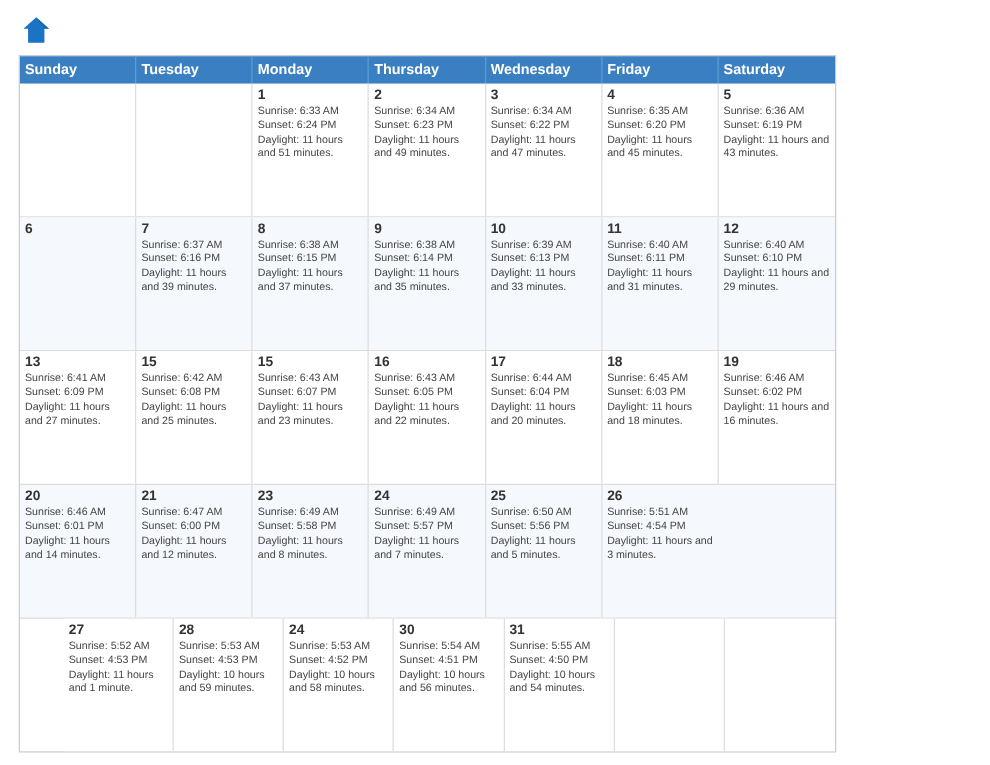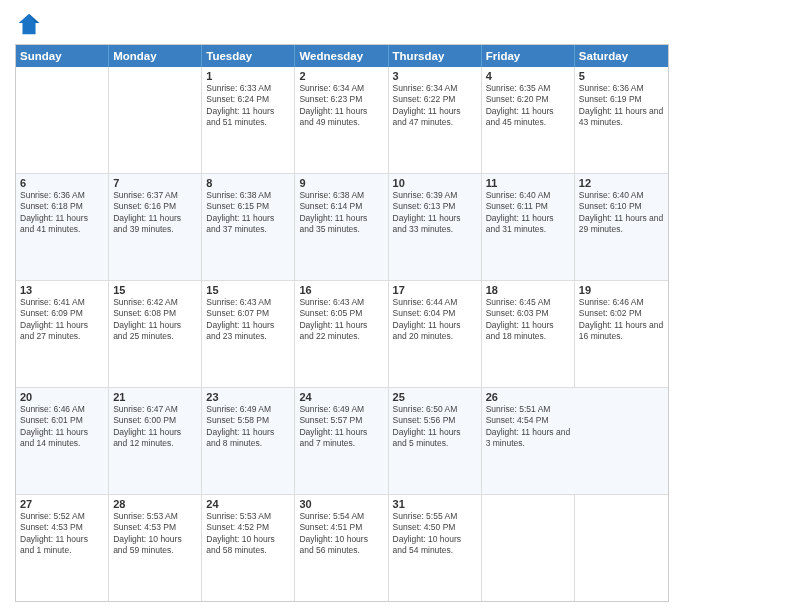--- a/index.html
+++ b/index.html
@@ -87,20 +87,21 @@
       flex: 1;
     }
     .cal-row {
       display: grid;
       grid-template-columns: repeat(7, 1fr);
       flex: 1;
       border-bottom: 1px solid #ddd;
     }
     .cal-row:last-child {
       border-bottom: none;
+      margin-left: 35px;
     }
     .cal-row:nth-child(even) {
       background: #f5f8fc;
     }
     .cal-row:nth-child(odd) {
       background: #fff;
     }
     .cal-cell {
       padding: 3px 4px;
       border-right: 1px solid #ddd;
@@ -141,24 +142,24 @@
     </div>
     <div class="title-block">
       <div class="month-title"></div>
       <div class="location-title"></div>
     </div>
   </div>
 
   <div class="calendar">
     <div class="cal-header">
     <div class="cal-header-cell">Sunday</div>
+        <div class="cal-header-cell">Tuesday</div>
         <div class="cal-header-cell">Monday</div>
-        <div class="cal-header-cell">Tuesday</div>
+        <div class="cal-header-cell">Thursday</div>
         <div class="cal-header-cell">Wednesday</div>
-        <div class="cal-header-cell">Thursday</div>
         <div class="cal-header-cell">Friday</div>
         <div class="cal-header-cell">Saturday</div>
       </div>
     <div class="cal-body">
     <div class="cal-row">
           <div class="cal-cell"></div>
           <div class="cal-cell"></div>
           <div class="cal-cell">
             <span class="day-num">1</span>
             <div class="cell-detail">Sunrise: 6:33 AM
@@ -186,23 +187,20 @@
           <div class="cal-cell">
             <span class="day-num">5</span>
             <div class="cell-detail">Sunrise: 6:36 AM
 Sunset: 6:19 PM
 Daylight: 11 hours and 43 minutes.</div>
           </div>
         </div>
         <div class="cal-row">
           <div class="cal-cell">
             <span class="day-num">6</span>
-            <div class="cell-detail">Sunrise: 6:36 AM
-Sunset: 6:18 PM
-Daylight: 11 hours and 41 minutes.</div>
           </div>
           <div class="cal-cell">
             <span class="day-num">7</span>
             <div class="cell-detail">Sunrise: 6:37 AM
 Sunset: 6:16 PM
 Daylight: 11 hours and 39 minutes.</div>
           </div>
           <div class="cal-cell">
             <span class="day-num">8</span>
             <div class="cell-detail">Sunrise: 6:38 AM

